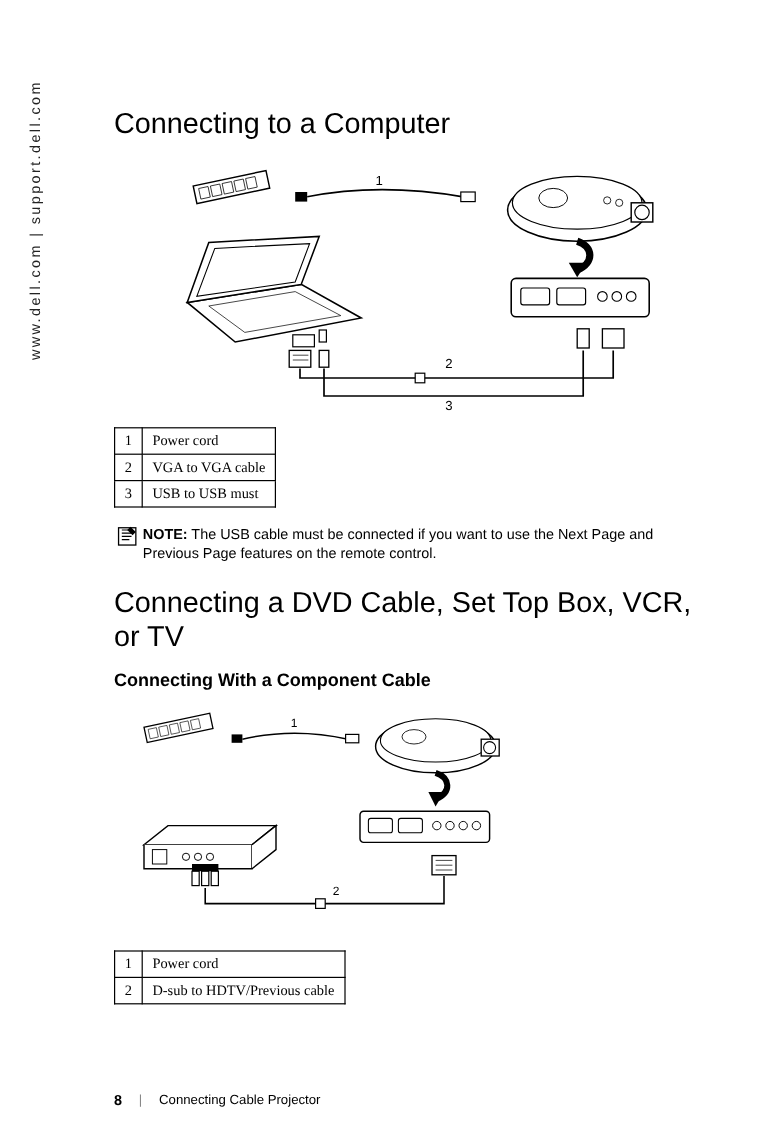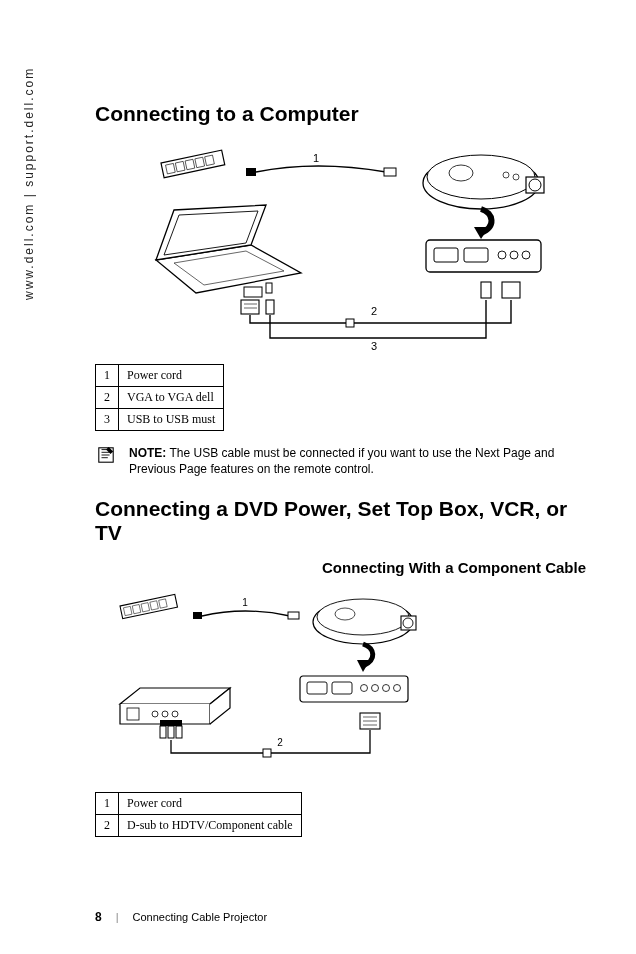--- a/index.html
+++ b/index.html
@@ -17,32 +17,30 @@
       left: 22px;
       top: 300px;
       transform: rotate(-90deg);
       transform-origin: left top;
       font-size: 12px;
       letter-spacing: 2px;
       white-space: nowrap;
       color: #222;
     }
     h1 {
-      font-size: 21px;
-      font-weight: bold;
+      font-size: 24px;
+      font-weight: normal;
       margin-bottom: 14px;
       font-family: Arial, sans-serif;
-      margin-top: 12px;
     }
     h2 {
       font-size: 15px;
       font-weight: bold;
       margin-top: 14px;
       margin-bottom: 12px;
-      text-align: right;
     }
     .diagram {
       width: 100%;
       display: flex;
       justify-content: center;
       margin-bottom: 14px;
     }
     .diagram svg { display: block; }
     table.legend {
       border-collapse: collapse;
@@ -55,21 +53,21 @@
       font-size: 12px;
       font-family: Georgia, 'Times New Roman', serif;
     }
     table.legend td.num {
       width: 22px;
       text-align: left;
     }
     .note-block {
       display: flex;
       align-items: flex-start;
-      gap: 14px;
+      gap: 4px;
       margin-bottom: 20px;
       padding-left: 2px;
     }
     .note-icon {
       width: 18px;
       height: 18px;
       flex-shrink: 0;
       margin-top: 1px;
     }
     .note-text {
@@ -163,42 +161,42 @@
 </div>
 
 <table class="legend">
   <tbody>
       <tr>
     <td class="num">1</td>
     <td>Power cord</td>
   </tr>
   <tr>
     <td class="num">2</td>
-    <td>VGA to VGA dell</td>
+    <td>VGA to VGA cable</td>
   </tr>
   <tr>
     <td class="num">3</td>
     <td>USB to USB must</td>
   </tr>
 </tbody>
   </table>
 
 <div class="note-block">
   <svg class="note-icon" viewBox="0 0 20 20">
     <rect x="2" y="2" width="16" height="16" fill="#fff" stroke="#000" stroke-width="1.2"></rect>
     <path d="M5 4 L11 4 M5 7 L14 7 M5 10 L14 10 M5 13 L12 13" stroke="#000" stroke-width="1"></path>
     <path d="M13 1 L18 6 L15 9 L10 4 Z" fill="#000"></path>
   </svg>
   <div class="note-text">
     <strong>NOTE:</strong>
     <span>The USB cable must be connected if you want to use the Next Page and Previous Page features on the remote control.</span>
   </div>
 </div>
 
-<h1>Connecting a DVD Power, Set Top Box, VCR, or TV</h1>
+<h1>Connecting a DVD Cable, Set Top Box, VCR, or TV</h1>
 
 <h2>Connecting With a Component Cable</h2>
 
 <div class="diagram" style="justify-content:flex-start; margin-left:10px;">
   <svg width="340" height="190" viewBox="0 0 340 190">
 
     <g transform="translate(15,18) rotate(-12)">
       <rect x="0" y="0" width="56" height="13" fill="#fff" stroke="#000" stroke-width="1.1"></rect>
       <rect x="3" y="2.5" width="7" height="8" fill="none" stroke="#000" stroke-width="0.5"></rect>
       <rect x="12" y="2.5" width="7" height="8" fill="none" stroke="#000" stroke-width="0.5"></rect>
@@ -261,21 +259,21 @@
 </div>
 
 <table class="legend">
   <tbody>
       <tr>
     <td class="num">1</td>
     <td>Power cord</td>
   </tr>
   <tr>
     <td class="num">2</td>
-    <td>D-sub to HDTV/Component cable</td>
+    <td>D-sub to HDTV/Previous cable</td>
   </tr>
 </tbody>
   </table>
 
 <div class="footer">
   <span class="pn">8</span>
   <span class="sep">|</span>
   <span>Connecting Cable Projector</span>
 </div>
 

